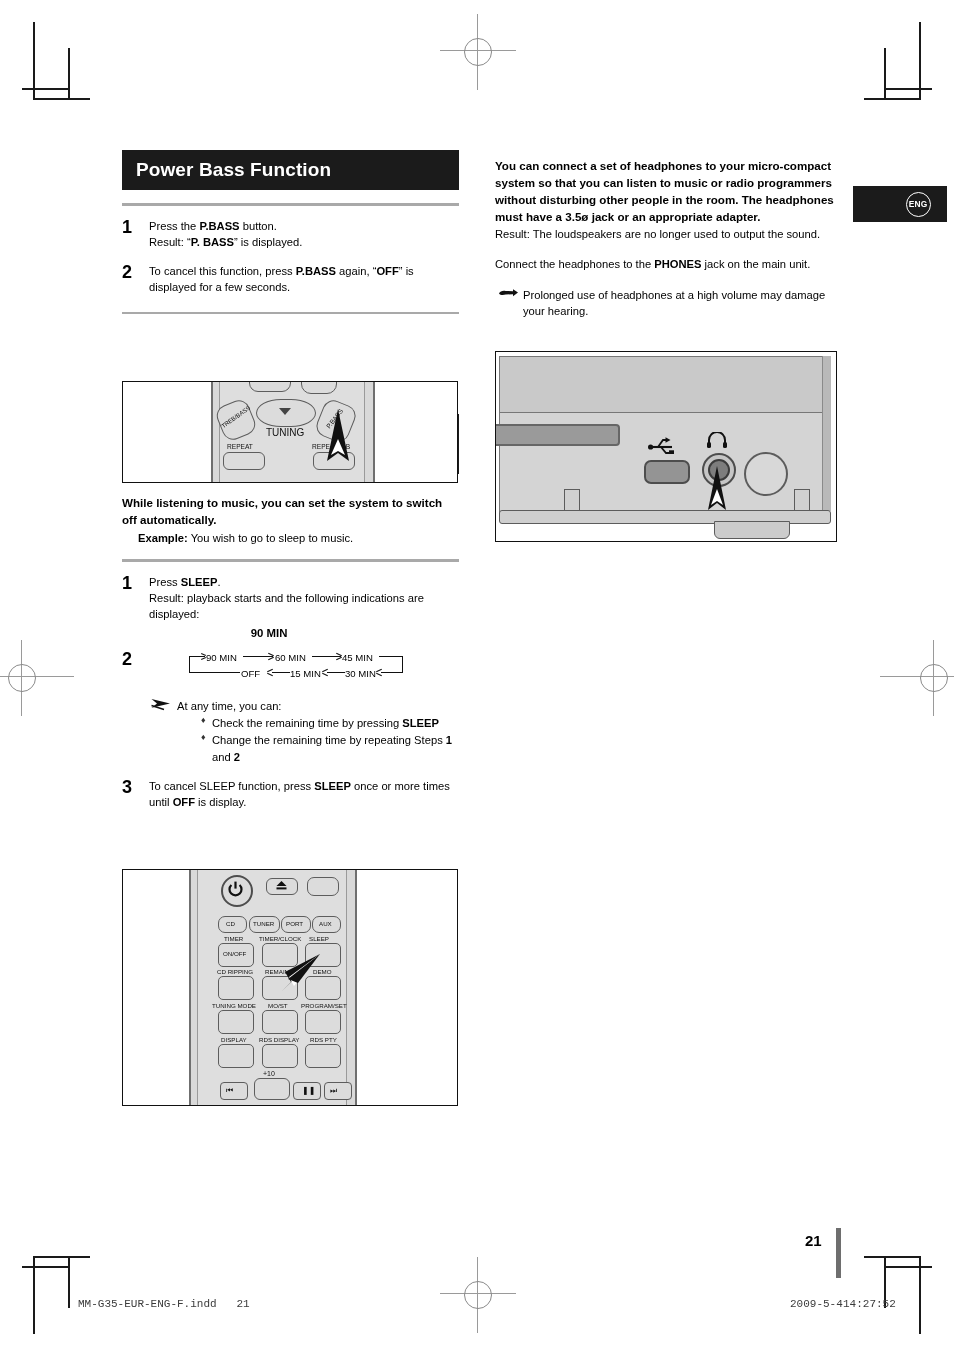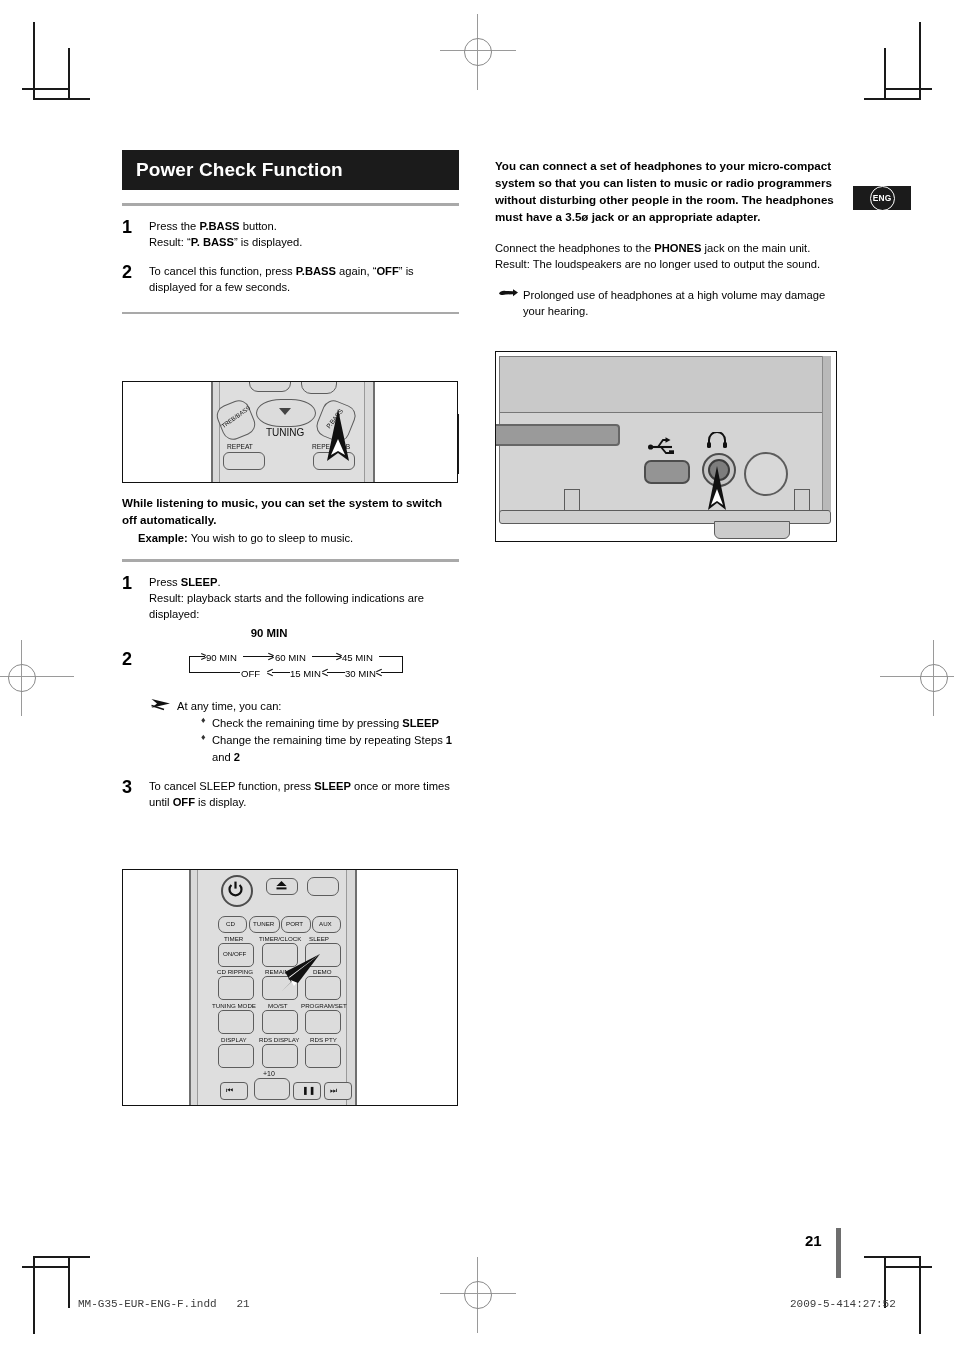--- a/index.html
+++ b/index.html
@@ -237,27 +237,27 @@
   <div class="reg-h" style="left:-2px; top:676px; width:76px;"></div>
   <div class="reg-v" style="left:21px; top:640px; height:76px;"></div>
   <div class="reg-circle" style="left:8px; top:664px;"></div>
 </div>
 <div>
   <div class="reg-h" style="left:880px; top:676px; width:76px;"></div>
   <div class="reg-v" style="left:933px; top:640px; height:76px;"></div>
   <div class="reg-circle" style="left:920px; top:664px;"></div>
 </div>
 
-<div class="eng-badge" style="left:853px; top:186px; width:58px; height:24px;">
+<div class="eng-badge" style="left:853px; top:186px; width:58px; height:36px;padding-left:36px;">
   <div class="circ">ENG</div>
 </div>
 
 <div class="col-left">
 
-  <div class="banner">Power Check Function</div>
+  <div class="banner">Power Bass Function</div>
 
 
   <div class="rule"></div>
 
   <div class="step">
     <span class="num">1</span>
     <div>
       <span>Press the </span><b>P.BASS</b><span> button.</span>
     </div>
     <div>
@@ -354,25 +354,25 @@
     <div>
       <span>To cancel SLEEP function, press </span><b>SLEEP</b><span> once or more times until  </span><b>OFF</b><span> is display.</span>
     </div>
   </div>
 </div>
 
 <div class="col-right">
 
   <div class="intro tight">You can connect a set of headphones to your micro-compact system so that you can listen to music or radio programmers without disturbing other people in the room. The headphones must have a 3.5ø jack or an appropriate adapter.</div>
 
+  <div class="plain" style="margin-top:0;">
+    <span class="u">Result:</span><span> The loudspeakers are no longer used to output the sound.</span>
+  </div>
   <div class="plain" style="margin-top:14px;">
     <span>Connect the headphones to the </span><b>PHONES</b><span> jack on the main unit.</span>
-  </div>
-  <div class="plain" style="margin-top:0;">
-    <span class="u">Result:</span><span> The loudspeakers are no longer used to output the sound.</span>
   </div>
 
   <div class="note" style="margin-top:15px;">
     <span class="gl" style="top:1px;">
       <svg width="22" height="12" viewBox="0 0 22 12" aria-hidden="true">
         <path d="M2 5.4 C3 3.2 6 2.4 8.6 3.0 L16 3.2 L16 1.2 L21 4.6 L16 8.2 L16 6.2 L8.8 6.6 C6 7.3 3.3 7.4 2 5.4 Z" fill="#111"></path>
       </svg>
     </span>
     <div>Prolonged use of headphones at a high volume may damage your hearing.</div>
   </div>

